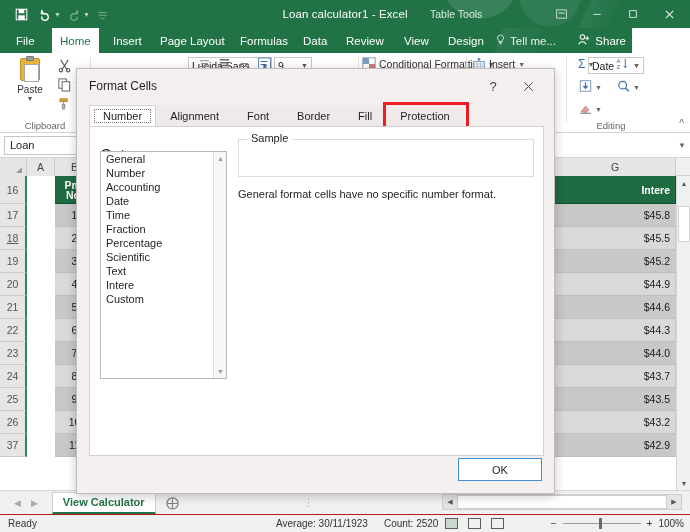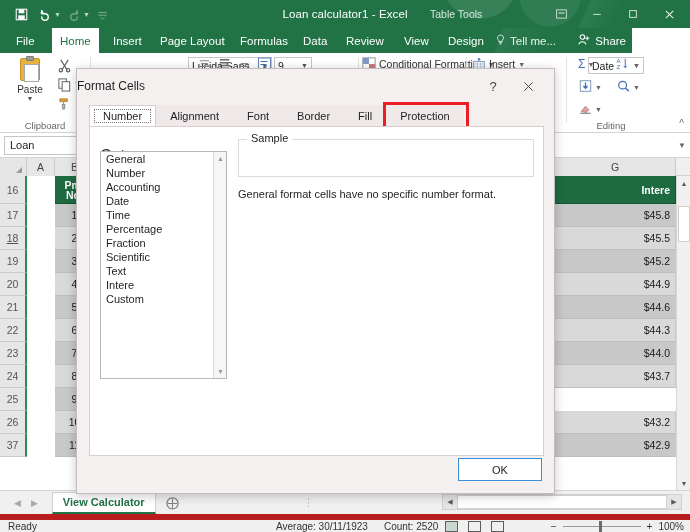--- a/index.html
+++ b/index.html
@@ -242,21 +242,21 @@
   .hscroll {
     position: absolute; right: 8px; top: 3px; width: 240px; height: 16px;
     background: #e4e4e4; border: 1px solid #d0d0d0; display: flex; align-items: center;
   }
   .hs-arrow { width: 14px; text-align: center; font-size: 7px; color: #5a5a5a; }
   .hs-thumb { flex: 1; height: 14px; background: #ffffff; border: 1px solid #cfcfcf; }
 
   
   .statusbar {
     position: absolute; left: 0; top: 514px; width: 690px; height: 18px;
-    background: #f0f0f0; border-top: 6px solid #b91c1c;
+    background: #f0f0f0; border-top: 1px solid #b91c1c;
     display: flex; align-items: center; font-size: 10px; color: #333;
   }
   .sb-ready { margin-left: 8px; }
   .sb-stats { position: absolute; left: 276px; display: flex; gap: 16px; }
   .sb-views { position: absolute; left: 445px; display: flex; gap: 10px; align-items: center; }
   .vw-ico { width: 13px; height: 11px; border: 1px solid #5c5c5c; position: relative; }
   .vw-ico.sel { background: #c9d9cf; }
   .sb-zoom { position: absolute; right: 6px; display: flex; align-items: center; gap: 6px; }
   .zs-track { width: 78px; height: 1px; background: #9a9a9a; position: relative; }
   .zs-thumb { position: absolute; left: 36px; top: -5px; width: 3px; height: 11px; background: #6b6b6b; }
@@ -264,21 +264,21 @@
   
   .dialog {
     position: absolute; left: 76px; top: 68px; width: 479px; height: 426px;
     background: #f5f0f0; border: 1px solid #c4bcbc;
     box-shadow: 0 2px 10px rgba(0,0,0,.22);
   }
   .dlg-title {
     position: absolute; left: 0; top: 0; width: 100%; height: 34px;
     display: flex; align-items: center;
   }
-  .dlg-title-text { font-size: 12px; color: #1f1f1f; }
+  .dlg-title-text { margin-left: 12px; font-size: 12px; color: #1f1f1f; }
   .dlg-help {
     position: absolute; right: 50px; top: 6px; width: 22px; height: 22px;
     display: flex; align-items: center; justify-content: center;
     font-size: 13px; color: #444;
   }
   .dlg-close {
     position: absolute; right: 14px; top: 6px; width: 24px; height: 22px;
     display: flex; align-items: center; justify-content: center;
     font-size: 15px; color: #444;
   }
@@ -692,20 +692,21 @@
       <div class="grow" style="height:23px;">
         <div class="gcell blank" style="width:28px;"></div>
         <div class="gcell band1 center" style="width:40px;">8</div>
         <div class="gcell band1" style="width:460px;"></div>
         <div class="gcell band1 right" style="width:121px;">$43.7</div>
       </div>
       <div class="grow" style="height:23px;">
         <div class="gcell blank" style="width:28px;"></div>
         <div class="gcell band0 center" style="width:40px;">9</div>
         <div class="gcell band0" style="width:460px;"></div>
+        <div class="gcell band0 right" style="width:121px;">$43.5</div>
       </div>
       <div class="grow" style="height:23px;">
         <div class="gcell blank" style="width:28px;"></div>
         <div class="gcell band1 center" style="width:40px;">10</div>
         <div class="gcell band1" style="width:460px;"></div>
         <div class="gcell band1 right" style="width:121px;">$43.2</div>
       </div>
       <div class="grow" style="height:23px;">
         <div class="gcell blank" style="width:28px;"></div>
         <div class="gcell band0 center" style="width:40px;">11</div>
@@ -780,22 +781,22 @@
 
     <div class="dlg-body">
       <div class="lbl-category"><u>C</u><span>ategory:</span></div>
 
       <div class="catlist">
         <div class="catitem">General</div>
         <div class="catitem">Number</div>
         <div class="catitem">Accounting</div>
         <div class="catitem">Date</div>
         <div class="catitem">Time</div>
+        <div class="catitem">Fraction</div>
         <div class="catitem">Percentage</div>
-        <div class="catitem">Fraction</div>
         <div class="catitem">Scientific</div>
         <div class="catitem">Text</div>
         <div class="catitem">Intere</div>
         <div class="catitem">Custom</div>
         <div class="catscroll">
           <div class="cs-arrow" style="top:0;">▲</div>
           <div class="cs-arrow" style="bottom:0;">▼</div>
         </div>
       </div>
 

